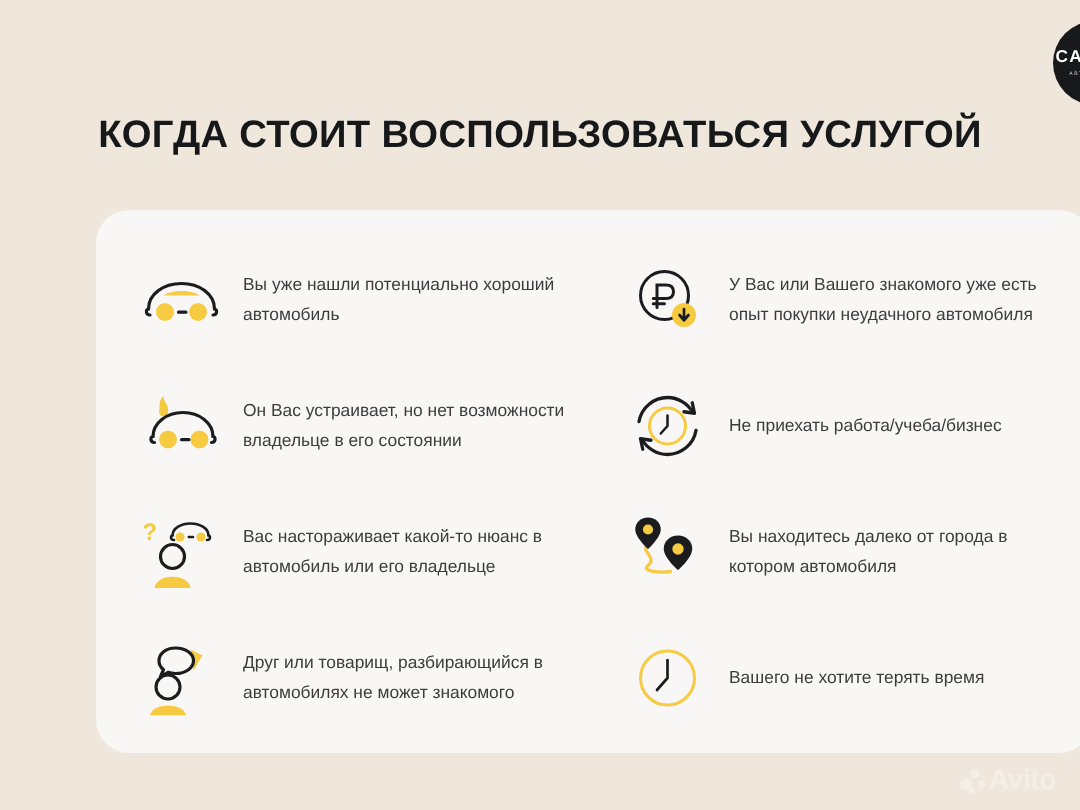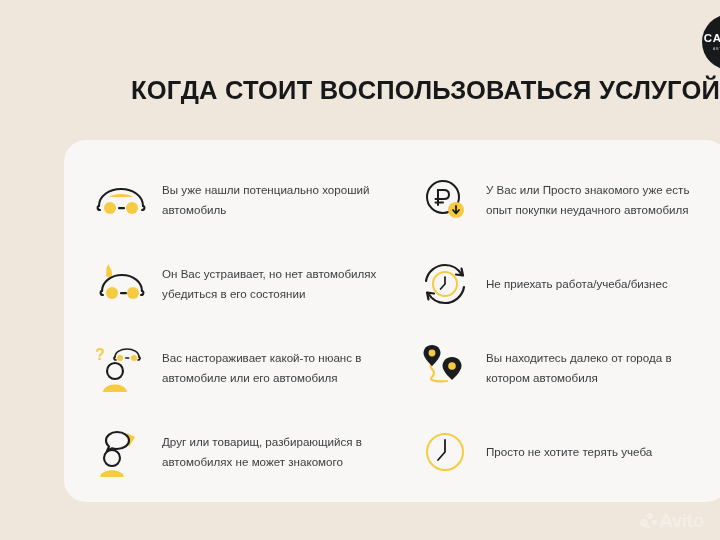--- a/index.html
+++ b/index.html
@@ -48,21 +48,21 @@
     letter-spacing: 1.1px;
     margin-top: 3px;
   }
 
   
   .page-title {
     position: absolute;
     top: 76px;
     left: 0;
     width: 100%;
-    text-align: right;
+    text-align: center;
     color: #16181A;
     font-size: 25.5px;
     font-weight: bold;
     letter-spacing: 0.2px;
   }
 
   
   .card {
     position: absolute;
     left: 28px;
@@ -174,38 +174,38 @@
         <svg width="54" height="40" viewBox="0 0 54 40">
           <path d="M12 11 C13 6, 11 4, 15 0 C15 5, 19 5, 18 11 C18 14, 13 15, 12 11 Z" fill="#F6CB42"></path>
           <path d="M8 27 C8 18, 17 11, 28 11 C39 11, 48 18, 48 27" fill="none" stroke="#1B1C1E" stroke-width="2.1" stroke-linecap="round"></path>
           <path d="M8 27 C6 27, 6 31, 9 31" fill="none" stroke="#1B1C1E" stroke-width="2.1" stroke-linecap="round"></path>
           <path d="M48 27 C50 27, 50 31, 47 31" fill="none" stroke="#1B1C1E" stroke-width="2.1" stroke-linecap="round"></path>
           <circle cx="18" cy="29" r="6" fill="#F6CB42"></circle>
           <circle cx="39" cy="29" r="6" fill="#F6CB42"></circle>
           <rect x="26" y="28" width="7" height="2.2" rx="1" fill="#1B1C1E"></rect>
         </svg>
       </div>
-      <div class="item-text">Он Вас устраивает, но нет автомобилях убедиться в его состоянии</div>
+      <div class="item-text">Он Вас устраивает, но нет возможности владельце в его состоянии</div>
     </div>
 
     <div class="item">
       <div class="item-icon">
         <svg width="56" height="48" viewBox="0 0 56 48">
           <text x="2" y="16" font-family="Liberation Sans, sans-serif" font-size="16" font-weight="bold" fill="#F6CB42">?</text>
           <path d="M22 13 C22 8, 28 5, 34 5 C40 5, 46 8, 46 13" fill="none" stroke="#1B1C1E" stroke-width="1.7" stroke-linecap="round"></path>
           <path d="M22 13 C20.5 13, 20.5 16, 23 16" fill="none" stroke="#1B1C1E" stroke-width="1.7" stroke-linecap="round"></path>
           <path d="M46 13 C47.5 13, 47.5 16, 45 16" fill="none" stroke="#1B1C1E" stroke-width="1.7" stroke-linecap="round"></path>
           <circle cx="27" cy="14" r="3" fill="#F6CB42"></circle>
           <circle cx="41" cy="14" r="3" fill="#F6CB42"></circle>
           <rect x="32" y="13.2" width="4.5" height="1.6" rx="0.8" fill="#1B1C1E"></rect>
           <circle cx="22" cy="27" r="8" fill="none" stroke="#1B1C1E" stroke-width="2.1"></circle>
           <path d="M10 48 C11 38, 33 38, 34 48 Z" fill="#F6CB42"></path>
         </svg>
       </div>
-      <div class="item-text">Вас настораживает какой-то нюанс в автомобиле или его автомобиля</div>
+      <div class="item-text">Вас настораживает какой-то нюанс в автомобиль или его владельце</div>
     </div>
 
     <div class="item">
       <div class="item-icon">
         <svg width="56" height="50" viewBox="0 0 56 50">
           <path d="M34 6 L42 10 L36 20 Z" fill="#F6CB42"></path>
           <path d="M24 5 C31 5, 36 9, 36 13.5 C36 18, 31 22, 24 22 C22 22, 20.4 21.7, 19 21.2 L14 24 L16 19.5 C14.2 18, 13 15.9, 13 13.5 C13 9, 17.5 5, 24 5 Z" fill="#F8F7F5" stroke="#1B1C1E" stroke-width="2.1" stroke-linejoin="round"></path>
           <circle cx="19" cy="31" r="8" fill="#F8F7F5" stroke="#1B1C1E" stroke-width="2.1"></circle>
           <path d="M7 50 C8 41, 30 41, 31 50 Z" fill="#F6CB42"></path>
         </svg>
@@ -219,21 +219,21 @@
 
     <div class="item">
       <div class="item-icon">
         <svg width="46" height="46" viewBox="0 0 46 46">
           <circle cx="21" cy="20" r="16" fill="none" stroke="#1B1C1E" stroke-width="2"></circle>
           <path d="M16 28 L16 13 L22 13 C25.5 13, 27 15, 27 17.5 C27 20, 25.5 22, 22 22 L13.5 22 M13.5 25.5 L21 25.5" fill="none" stroke="#1B1C1E" stroke-width="2" stroke-linecap="round"></path>
           <circle cx="34" cy="33" r="8" fill="#F6CB42"></circle>
           <path d="M34 29 L34 36 M31 33 L34 36.5 L37 33" fill="none" stroke="#1B1C1E" stroke-width="1.8" stroke-linecap="round" stroke-linejoin="round"></path>
         </svg>
       </div>
-      <div class="item-text">У Вас или Просто знакомого уже есть опыт покупки неудачного автомобиля</div>
+      <div class="item-text">У Вас или Вашего знакомого уже есть опыт покупки неудачного автомобиля</div>
     </div>
 
     <div class="item">
       <div class="item-icon">
         <svg width="50" height="46" viewBox="0 0 50 46">
           <circle cx="25" cy="23" r="12" fill="none" stroke="#F6CB42" stroke-width="2"></circle>
           <path d="M25 16 L25 23 L20.5 28" fill="none" stroke="#1B1C1E" stroke-width="1.7" stroke-linecap="round" stroke-linejoin="round"></path>
           <path d="M6 20 C7.6 10.5, 16 4, 25 4 C32 4, 38.5 8, 42 14" fill="none" stroke="#1B1C1E" stroke-width="2.2" stroke-linecap="round"></path>
           <path d="M36 13.5 L43 14.5 L41.5 7.5" fill="none" stroke="#1B1C1E" stroke-width="2.2" stroke-linecap="round" stroke-linejoin="round"></path>
           <path d="M44 26 C42.4 35.5, 34 42, 25 42 C18 42, 11.5 38, 8 32" fill="none" stroke="#1B1C1E" stroke-width="2.2" stroke-linecap="round"></path>
@@ -256,21 +256,21 @@
       <div class="item-text">Вы находитесь далеко от города в котором автомобиля</div>
     </div>
 
     <div class="item">
       <div class="item-icon">
         <svg width="46" height="46" viewBox="0 0 46 46">
           <circle cx="23" cy="23" r="18" fill="none" stroke="#F6CB42" stroke-width="2"></circle>
           <path d="M23 11 L23 23 L16 31" fill="none" stroke="#1B1C1E" stroke-width="1.8" stroke-linecap="round" stroke-linejoin="round"></path>
         </svg>
       </div>
-      <div class="item-text">Просто не хотите терять учеба</div>
+      <div class="item-text">Вашего не хотите терять время</div>
     </div>
 
   </div>
 </div>
 
 <div class="watermark">
   <div class="wm-dots">
     <i></i>
       <i></i>
       <i></i>

